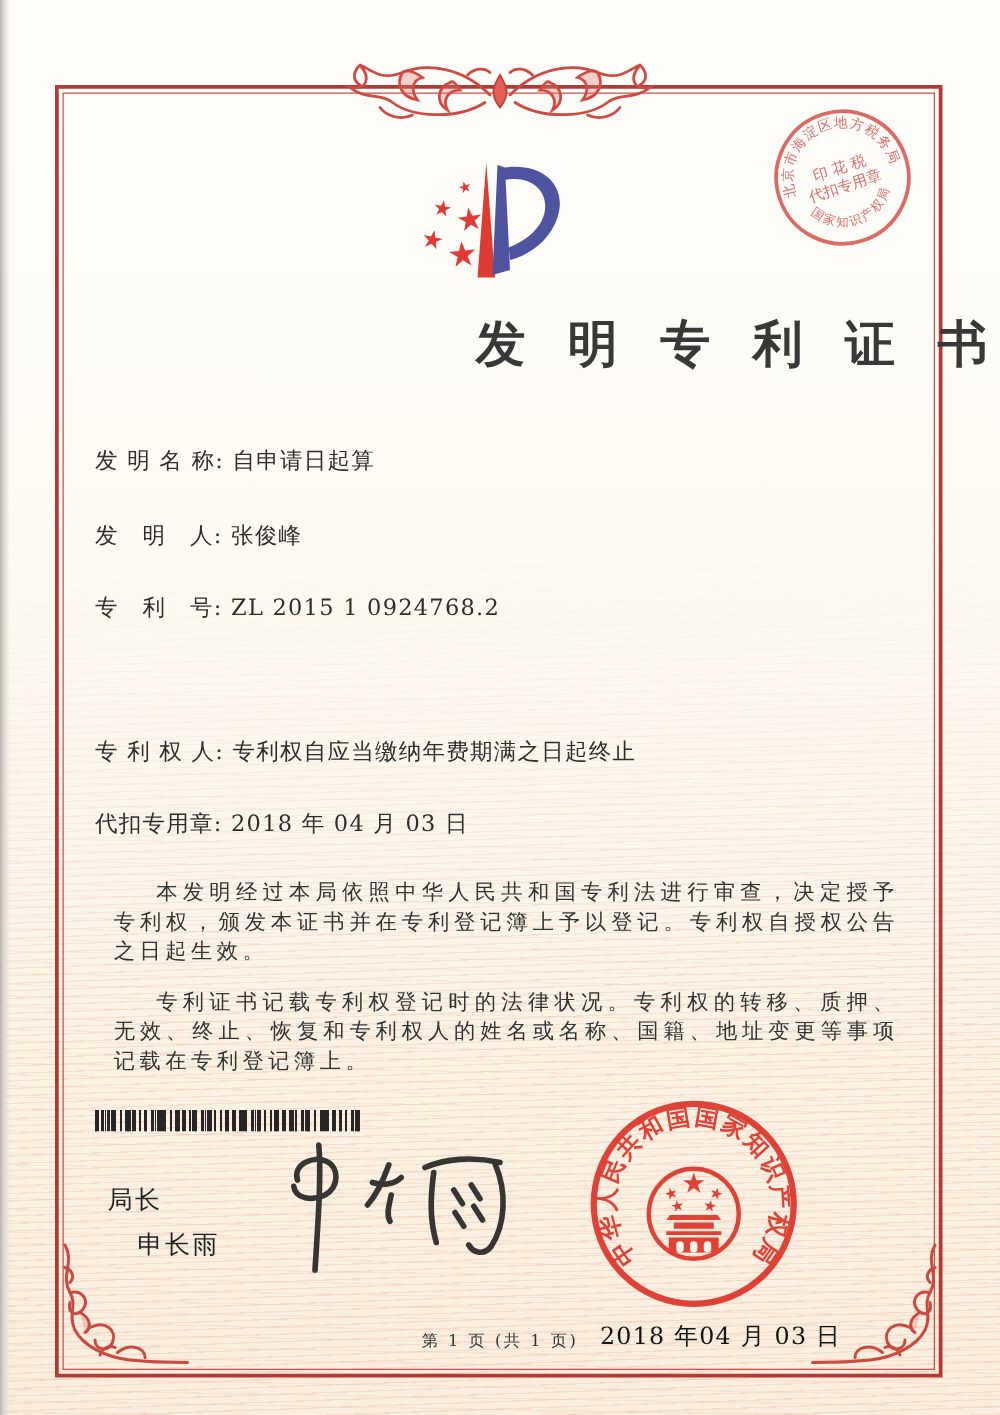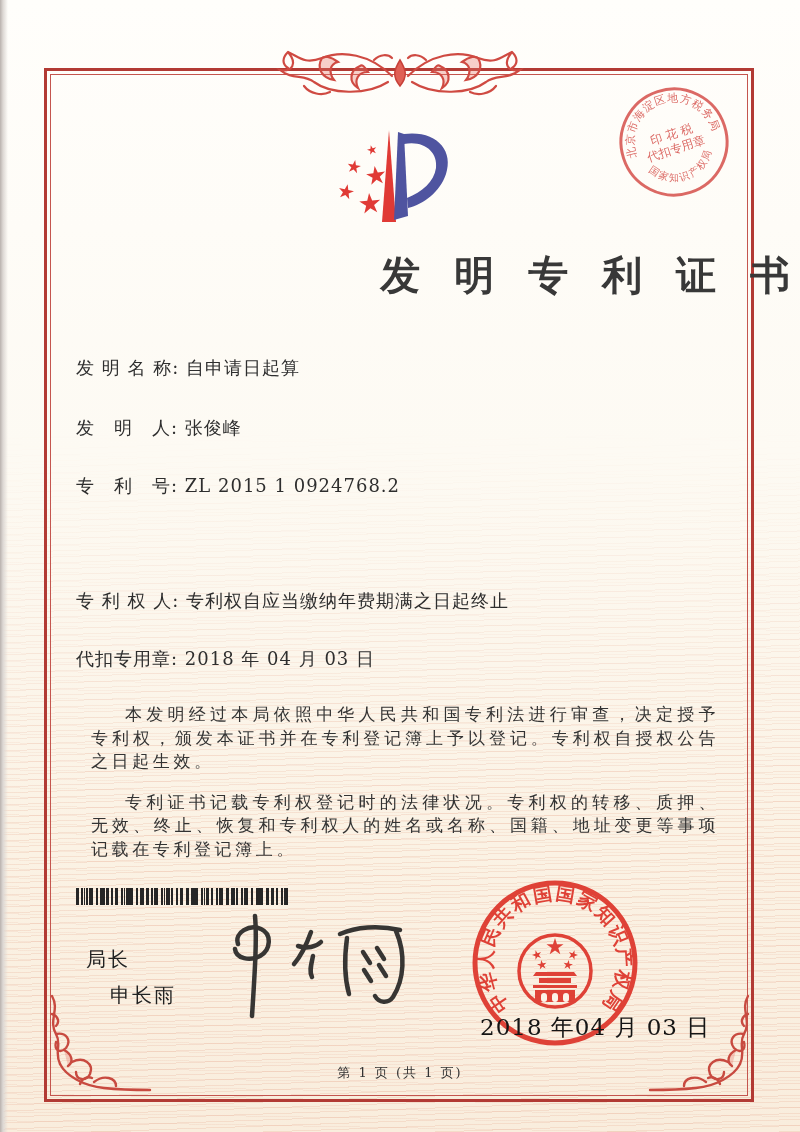--- a/index.html
+++ b/index.html
@@ -45,21 +45,21 @@
   .body-text p{margin:17px;text-indent:2em;}
   .barcode{position:absolute;left:76px;top:888px;width:214px;height:17px;
     background-image:
       repeating-linear-gradient(90deg,#262626 0 2px,transparent 2px 5px),
       repeating-linear-gradient(90deg,#262626 0 1px,transparent 1px 8px),
       repeating-linear-gradient(90deg,#262626 0 3px,transparent 3px 13px);}
   .sig-title{position:absolute;left:86px;top:946px;font-size:20px;letter-spacing:2px;
     font-family:Liberation Serif, serif;color:#222;}
   .sig-name{position:absolute;left:86px;top:982px;font-size:20px;letter-spacing:2px;
     font-family:"DejaVu Sans","Liberation Sans",sans-serif;color:#222;margin-left:24px;}
-  .issue-date{position:absolute;left:480px;top:1012px;font-size:23px;letter-spacing:1px;
+  .issue-date{position:absolute;left:480px;top:1056px;font-size:19px;letter-spacing:1px;
     white-space:pre;color:#141414;z-index:5;}
   .footer{position:absolute;left:0;top:1064px;width:100%;text-align:center;
     font-size:13px;letter-spacing:2px;white-space:pre;color:#333;}
   svg{position:absolute;overflow:visible;}
   .svg-logo{left:332px;top:112px;}
   .svg-taxstamp{left:616px;top:84px;transform:rotate(-18deg);}
   .svg-seal{left:471px;top:879px;z-index:4;}
   .svg-sign{left:214px;top:904px;z-index:3;}
   .svg-orn{left:270px;top:42px;}
   .svg-corner-l{left:46px;top:992px;}

